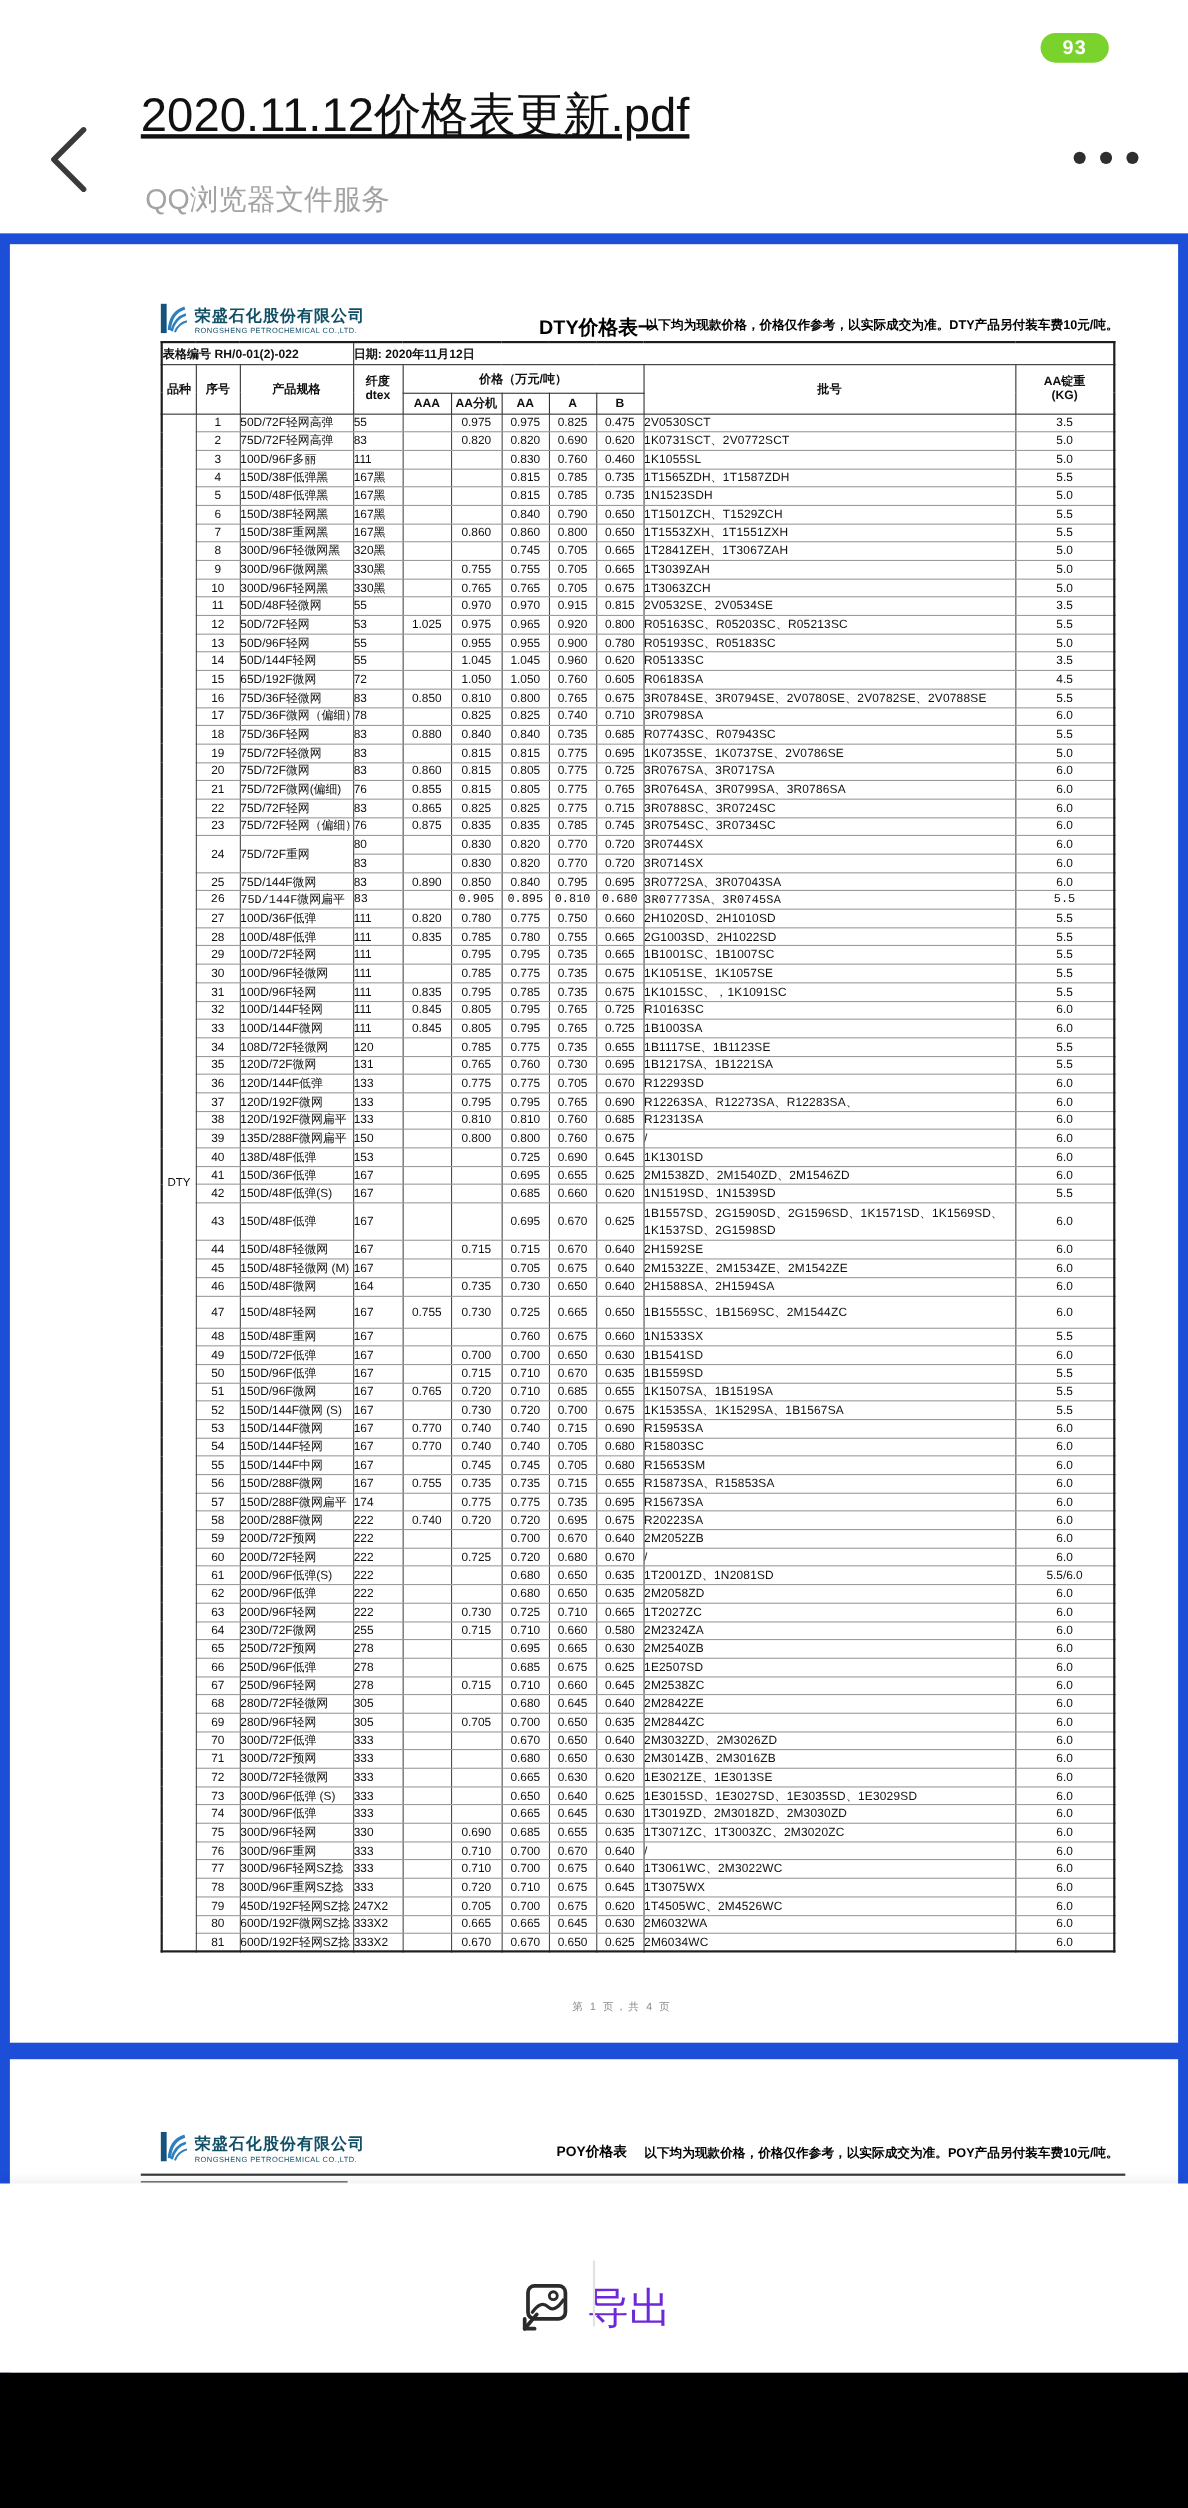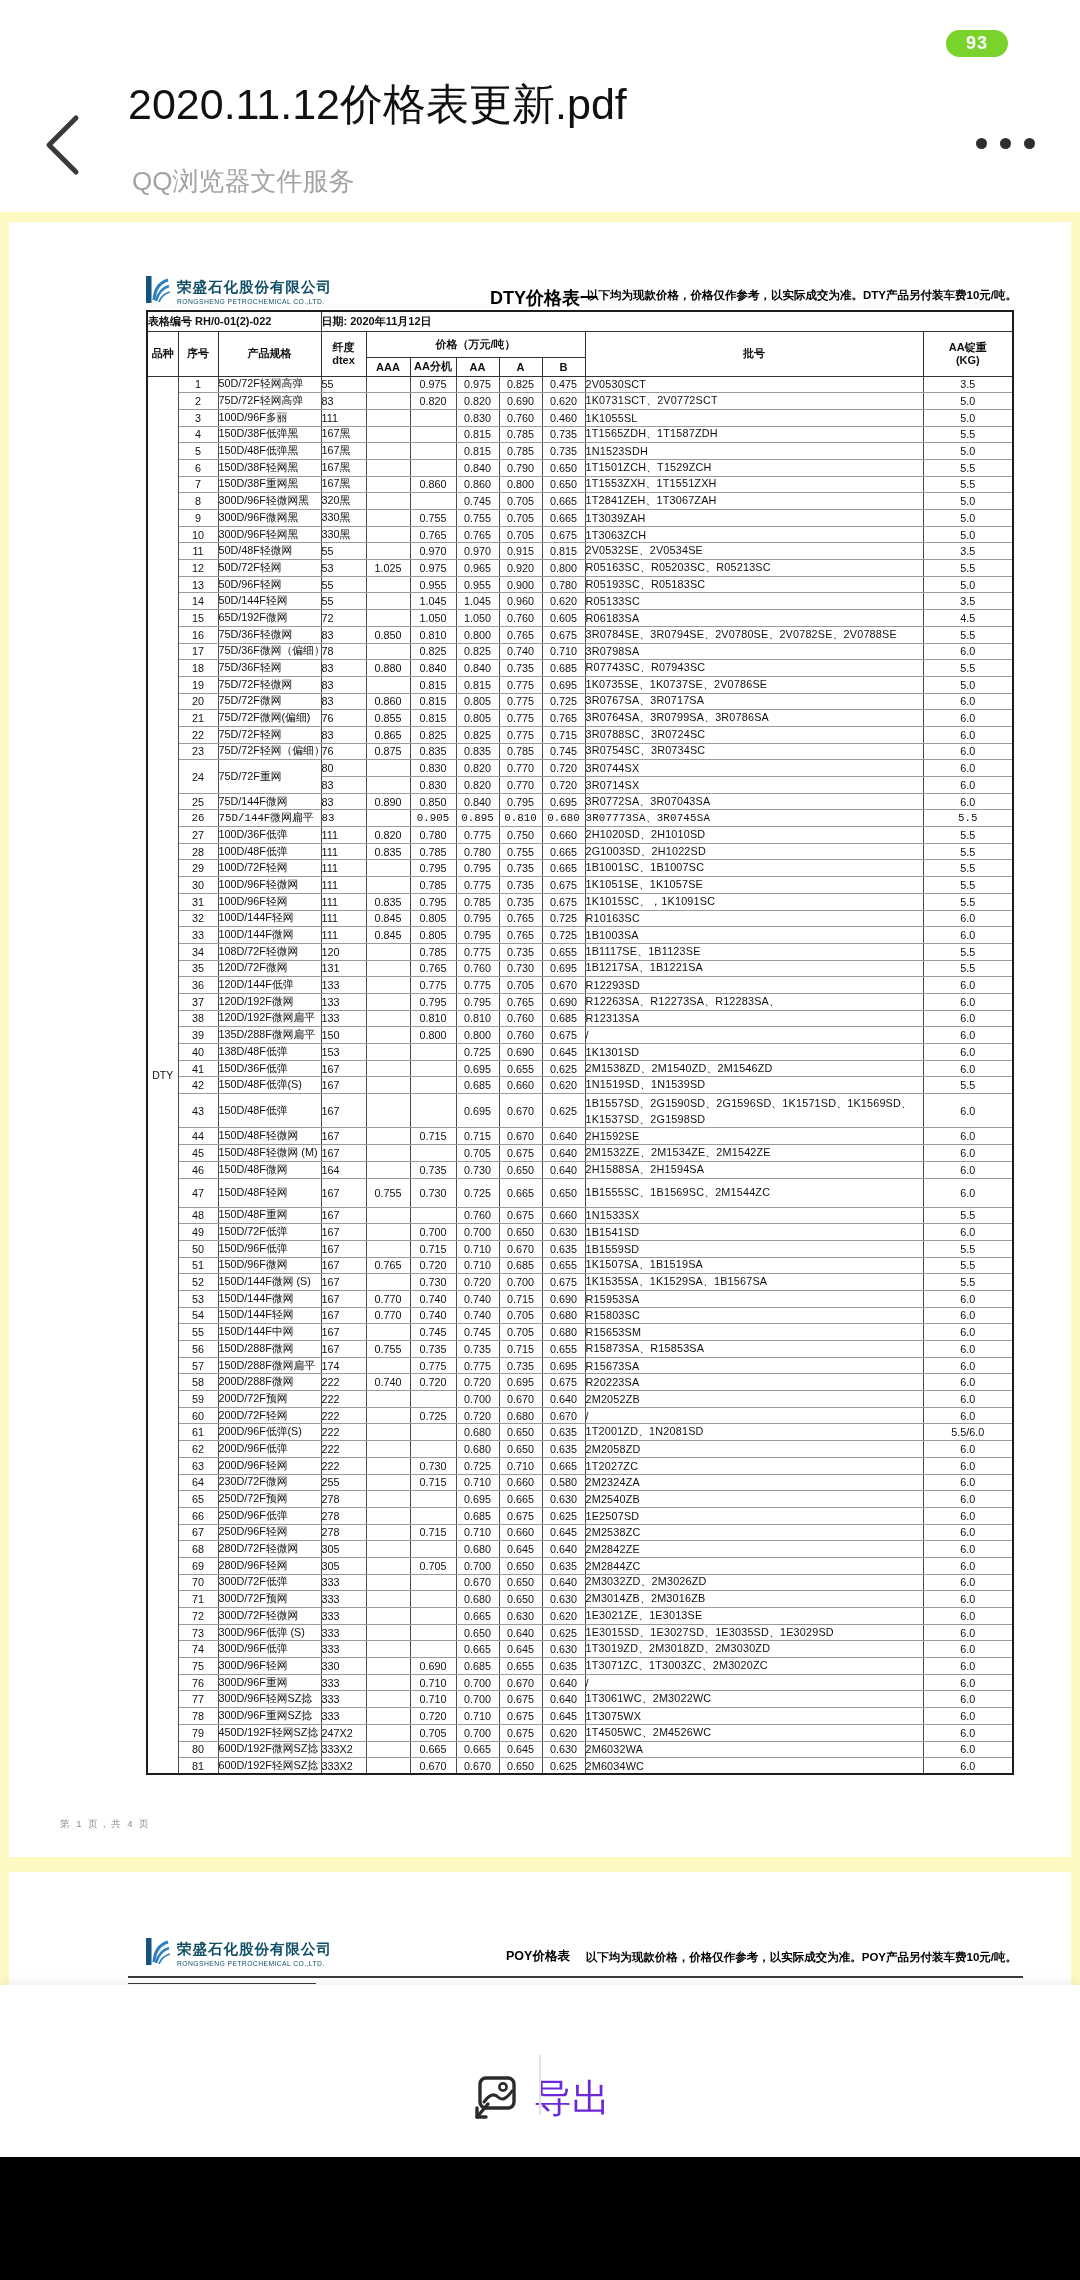--- a/index.html
+++ b/index.html
@@ -4,27 +4,27 @@
 <style>
   *{box-sizing:border-box;margin:0;padding:0;}
   html,body{width:1080px;height:2280px;background:#fff;font-family:"Liberation Sans",sans-serif;}
   #screen{position:relative;width:1080px;height:2280px;overflow:hidden;background:#fff;}
 
   
   .appbar{position:absolute;left:0;top:0;width:1080px;height:212px;background:#fff;z-index:5;}
   .battery{position:absolute;left:946px;top:30px;width:62px;height:27px;background:#79d32c;border-radius:14px;
            color:#fff;font-size:18px;font-weight:bold;text-align:center;line-height:27px;letter-spacing:1px;}
   .back-icon{position:absolute;left:40px;top:112px;}
-  .title{position:absolute;left:128px;top:76px;font-size:43px;color:#111;font-weight:500;white-space:nowrap;}
+  .title{position:absolute;left:128px;top:76px;font-size:43px;color:#111;font-weight:500;white-space:nowrap;text-decoration:underline;}
   .subtitle{position:absolute;left:132px;top:164px;font-size:26px;color:#a3a3a3;white-space:nowrap;}
   .menu-dots{position:absolute;left:976px;top:138px;display:flex;gap:13px;}
   .menu-dots i{width:11px;height:11px;border-radius:50%;background:#2e2e2e;}
 
   
-  .viewer{position:absolute;left:0;top:212px;width:1080px;height:1945px;background:#fef9c3;}
+  .viewer{position:absolute;left:0;top:212px;width:1080px;height:1945px;background:#1d4ed8;}
   .page{position:absolute;left:9px;width:1062px;background:#fff;}
   .page1{top:10px;height:1635px;}
   .page2{top:1660px;height:290px;}
 
   
   .logo-ic{position:absolute;left:137px;top:54px;}
   .co-cn{position:absolute;left:168px;top:56px;font-size:14.5px;font-weight:bold;color:#114f66;letter-spacing:1px;white-space:nowrap;}
   .co-en{position:absolute;left:168px;top:76px;font-size:6.8px;color:#114f66;letter-spacing:.4px;white-space:nowrap;}
   .sheet-title{position:absolute;left:481px;top:64px;font-size:18px;font-weight:bold;color:#000;white-space:nowrap;}
   .pdf-note{position:absolute;right:54px;top:66px;font-size:11.5px;font-weight:bold;color:#000;white-space:nowrap;}
@@ -48,21 +48,21 @@
   .ph-sub{font-size:10.5px;}
   .price-table tbody td{border-top:1px solid #9b9b9b;border-bottom:1px solid #9b9b9b;}
   .c-cat{text-align:center;font-size:10.5px;color:#101010;}
   .c-num{text-align:center;}
   .c-spec{text-align:left;padding-left:4px;}
   .c-dtex{text-align:left;padding-left:5px;}
   .c-price{text-align:center;}
   .c-batch{text-align:left;padding-left:6px;letter-spacing:.2px;}
   .c-wt{text-align:center;}
   tr.tall .c-batch{white-space:normal;line-height:1.5;padding-top:1px;}
-  .page-footer{position:absolute;left:0;top:1596px;width:100%;text-align:left;padding-left:51px;
+  .page-footer{position:absolute;left:0;top:1596px;width:100%;text-align:center;padding-left:51px;
                font-size:9.5px;color:#8a8a8a;letter-spacing:2px;}
 
   
   .overlay{position:absolute;left:0;top:1985px;width:1080px;height:172px;background:#fff;z-index:6;
            box-shadow:0 -2px 10px rgba(0,0,0,.07);}
   .prompt{position:absolute;left:0;top:10px;width:100%;text-align:center;font-size:35px;color:#4a4a4a;}
   .toolbar{position:absolute;left:0;top:58px;width:1080px;height:110px;display:flex;}
   .tb-btn{flex:1;display:flex;align-items:center;justify-content:center;gap:16px;cursor:pointer;}
   .tb-label{font-size:38px;color:#6d28d9;}
   .tb-divider{position:absolute;left:539px;top:12px;height:60px;width:2px;background:#e3e3e3;}

